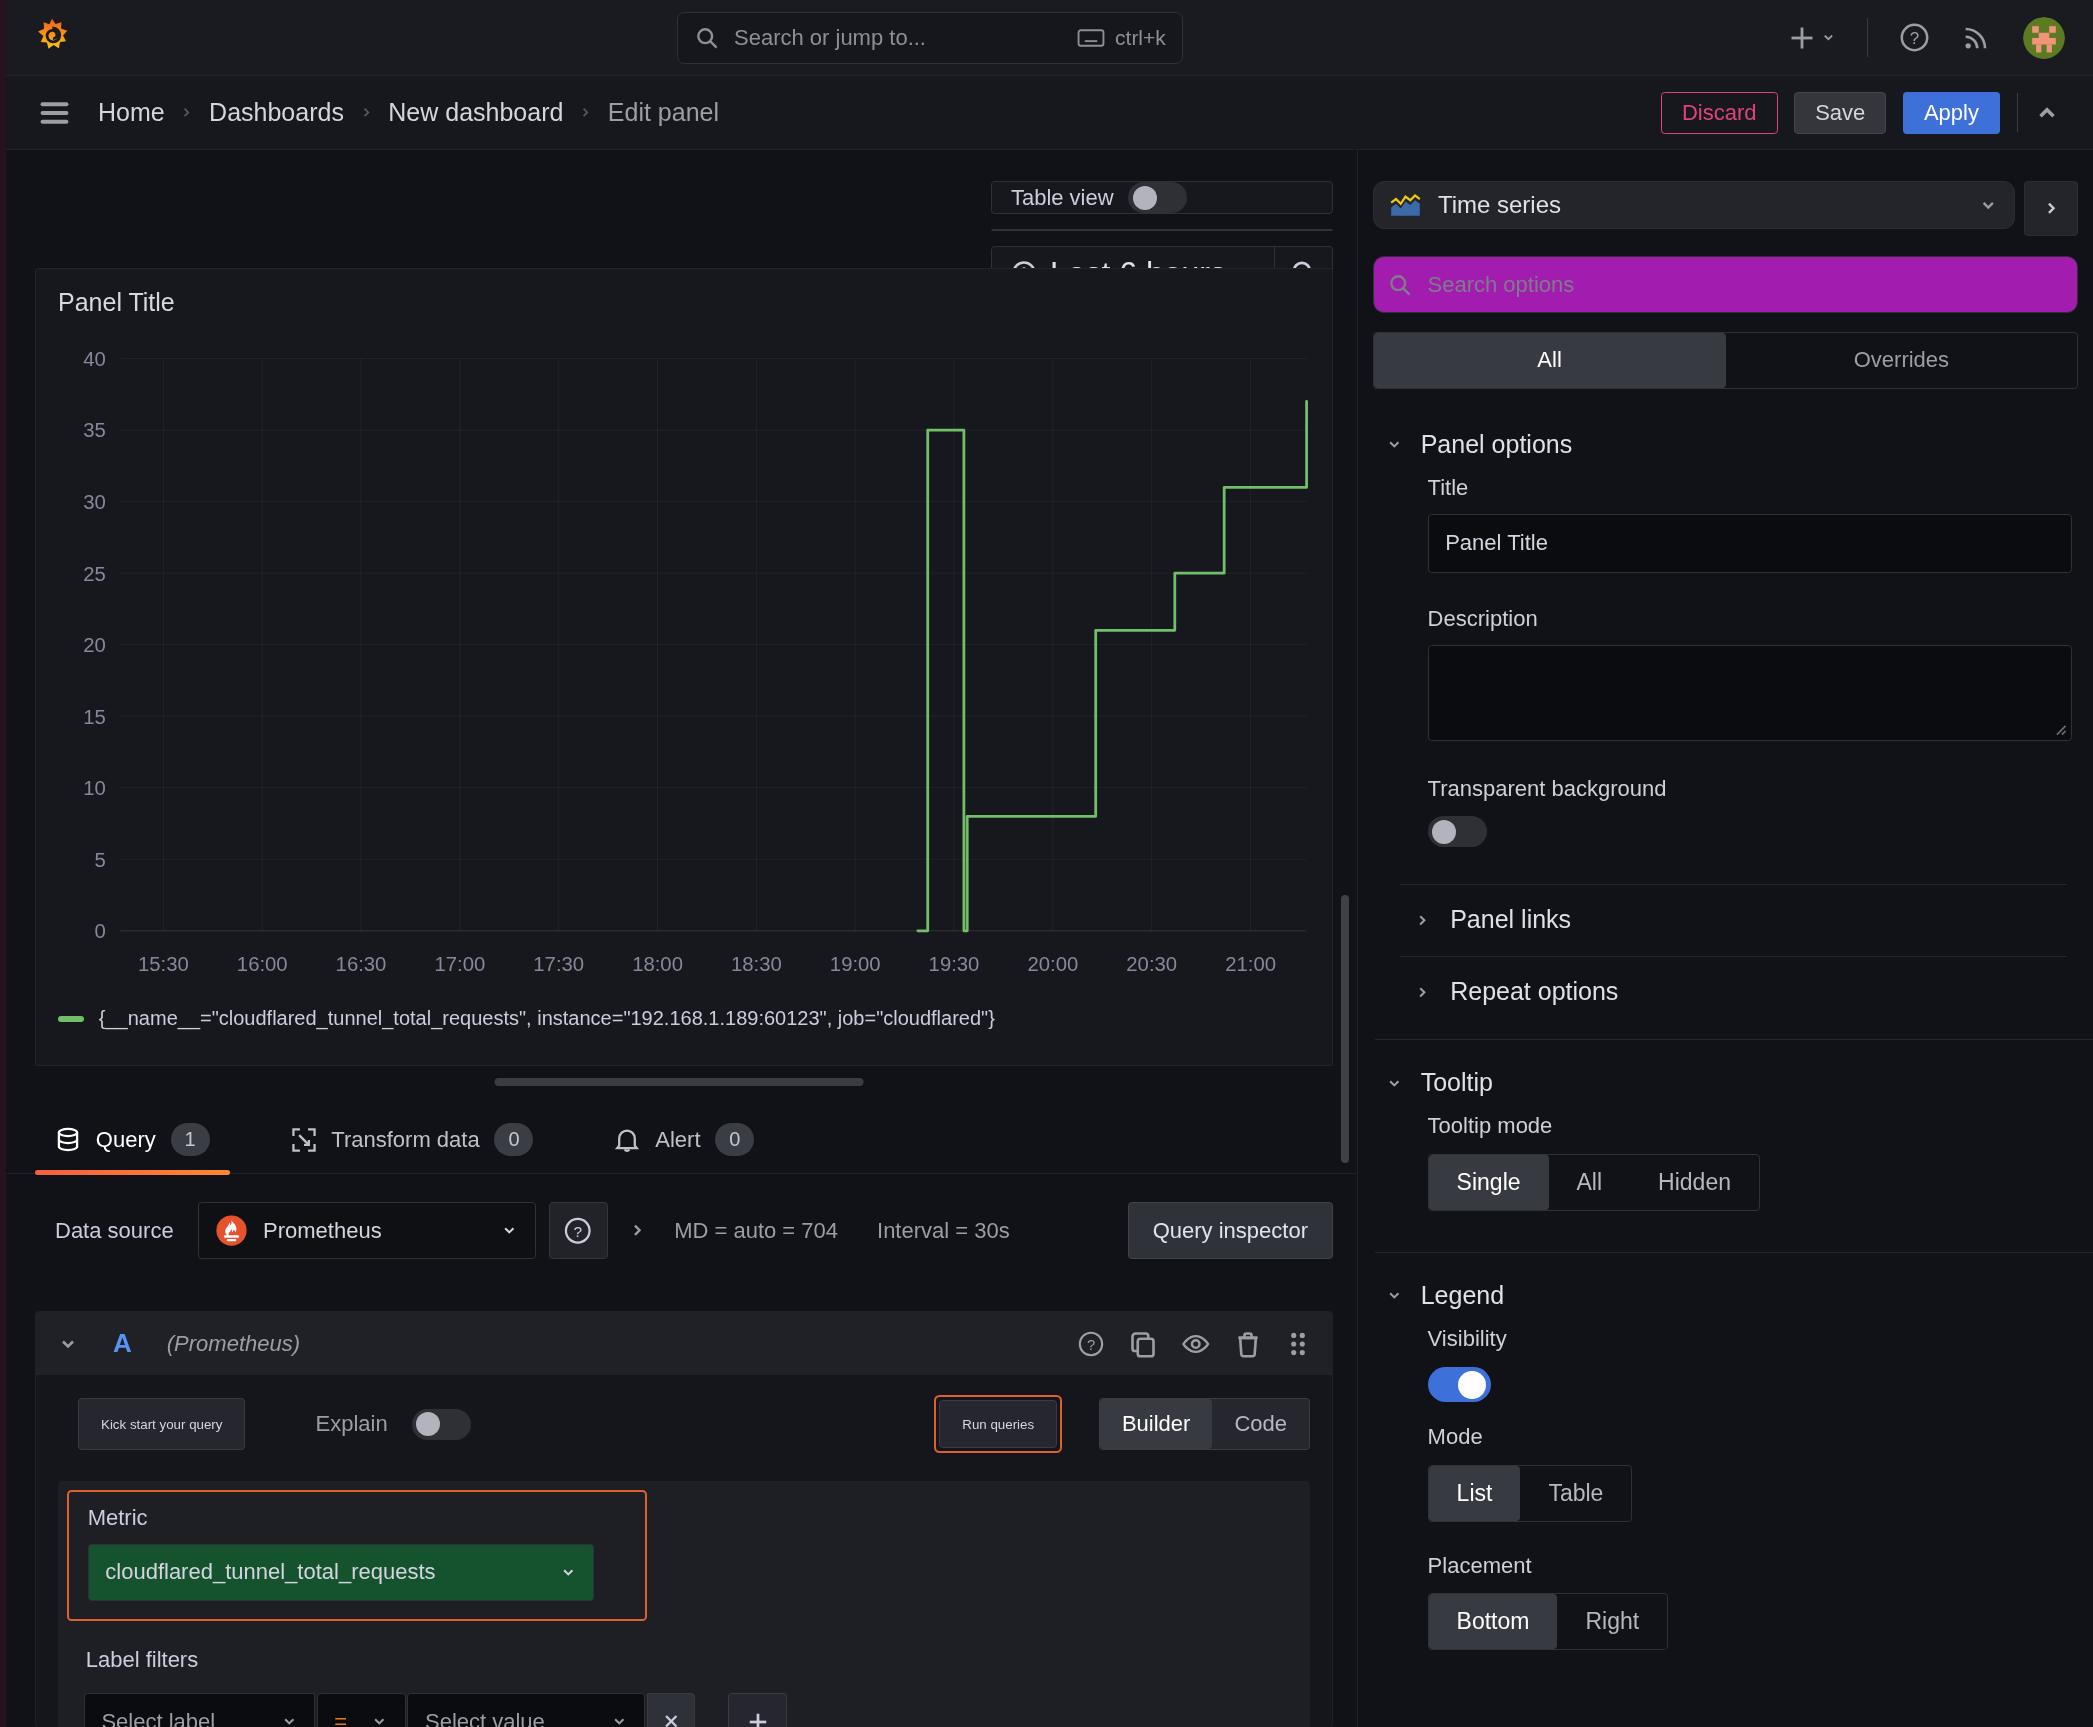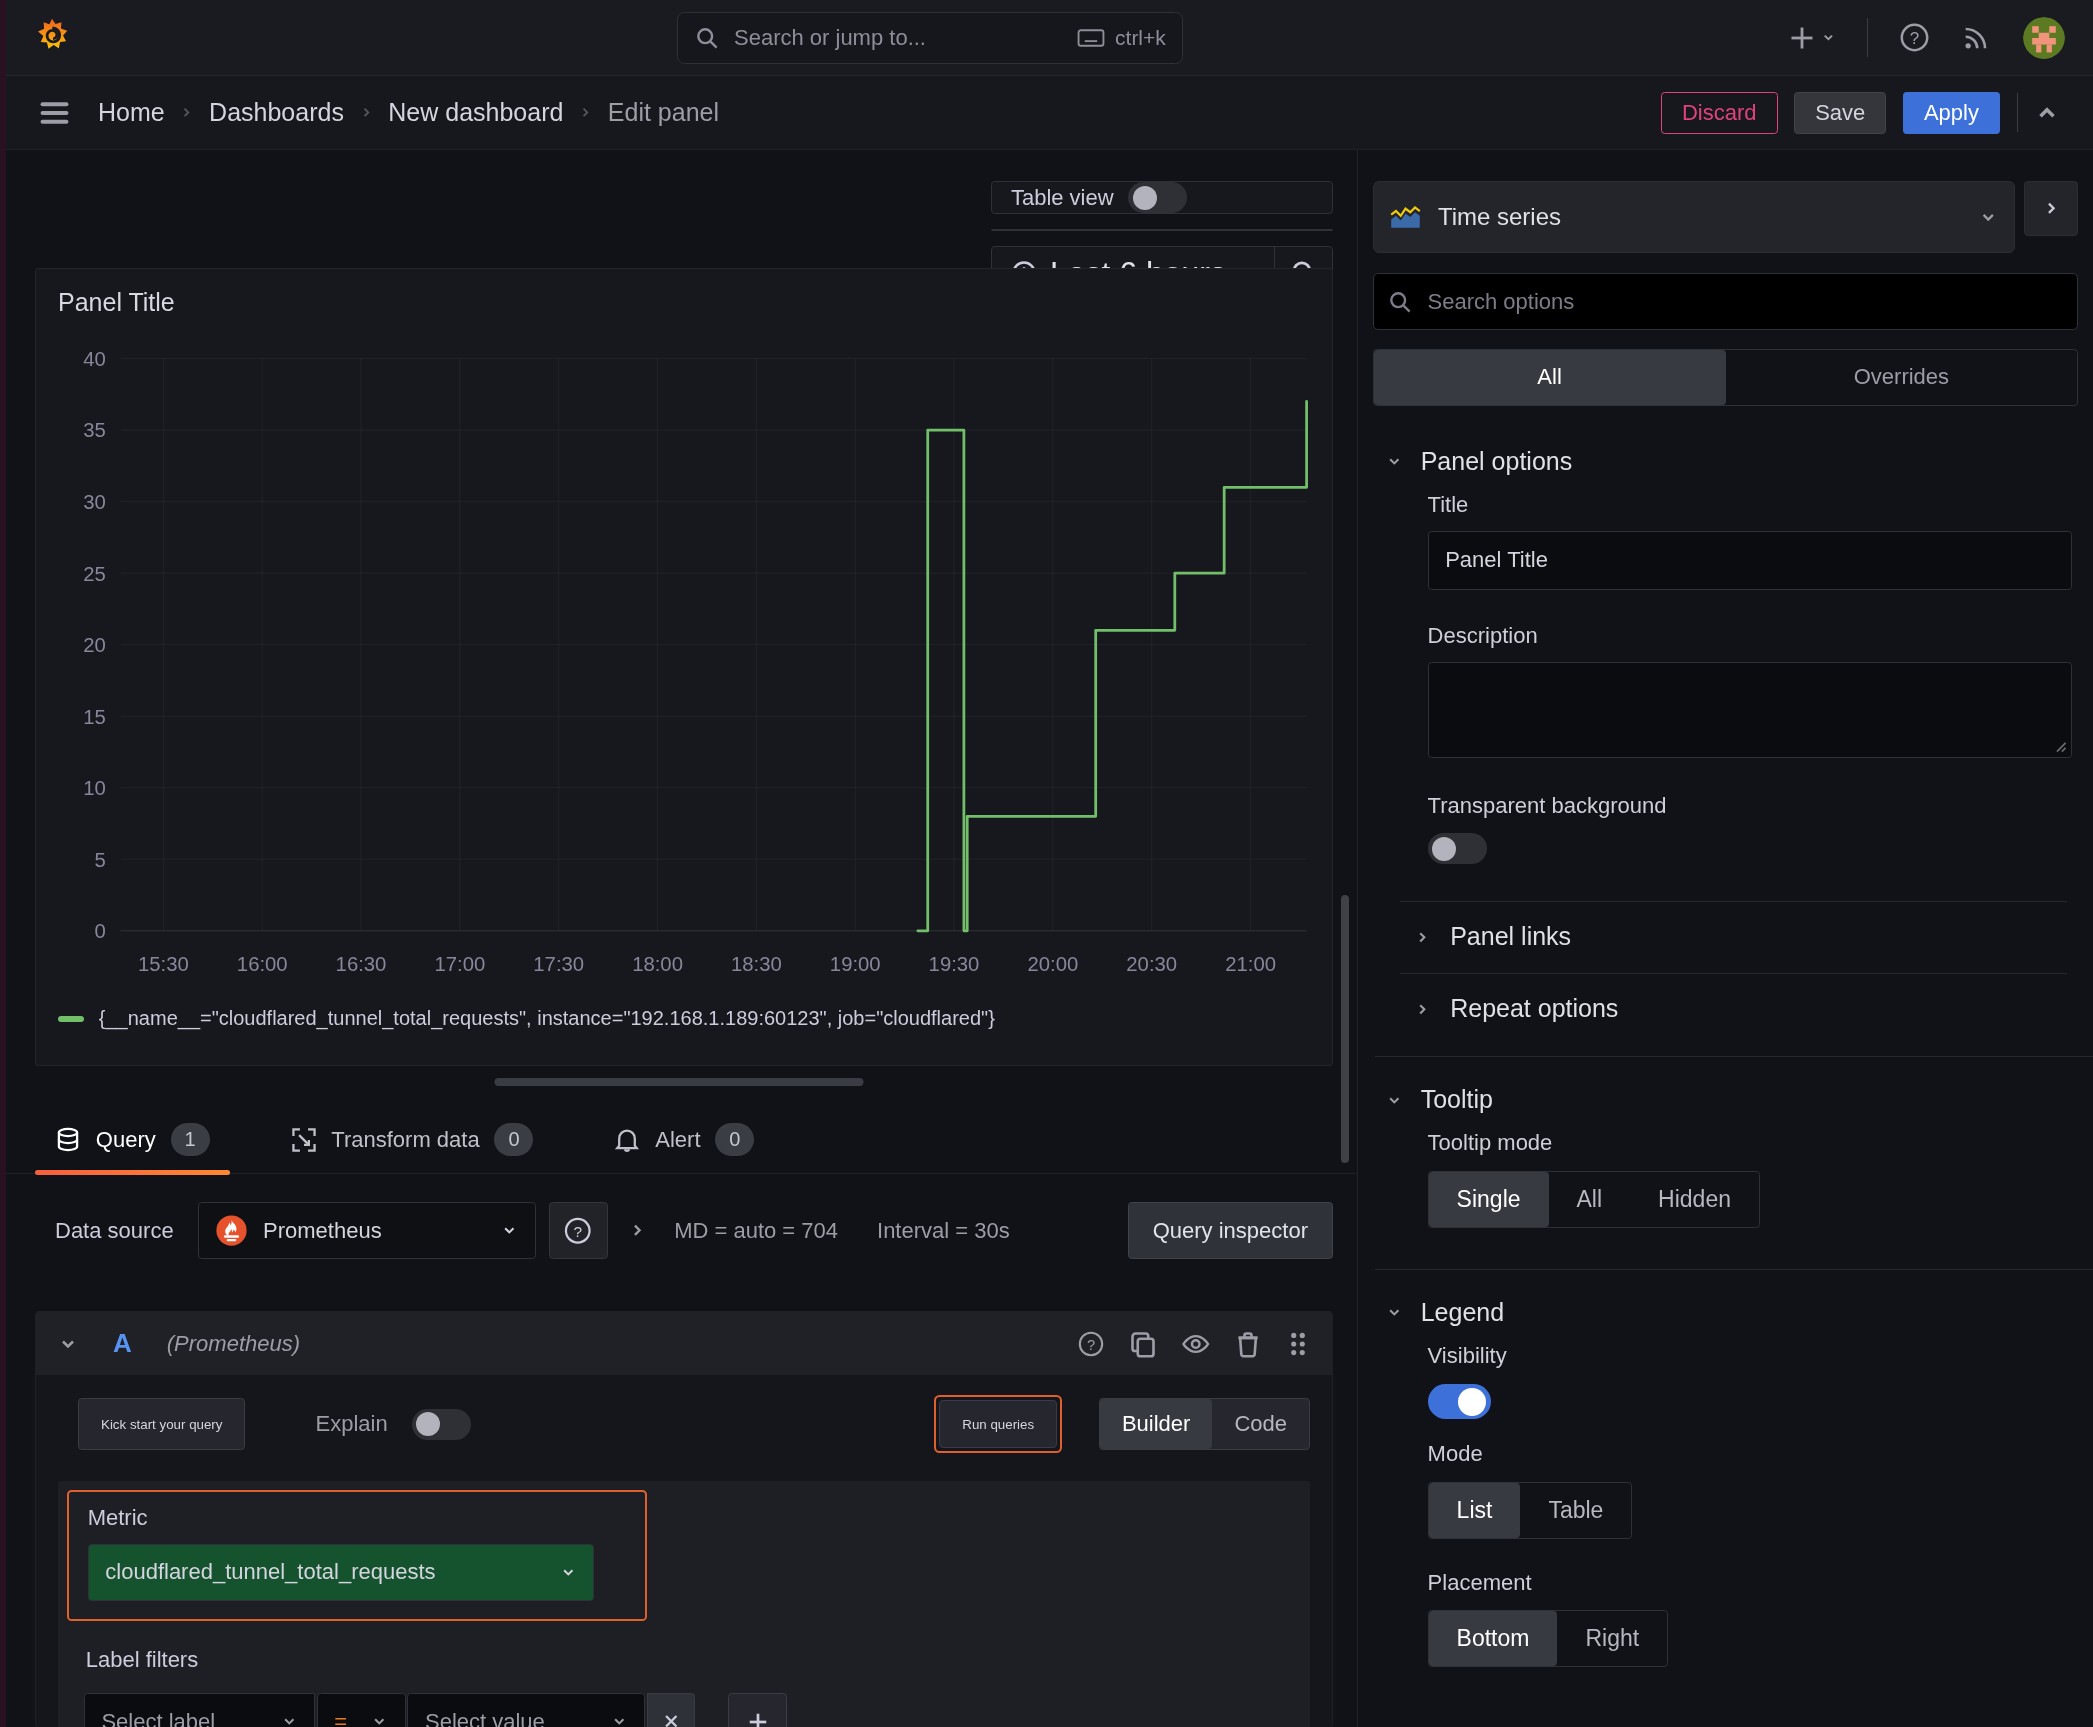--- a/index.html
+++ b/index.html
@@ -126,25 +126,25 @@
   .f-val { width:238px; justify-content:space-between; margin-left:1.8px; }
   .f-x { width:48px; height:57px; margin-left:1.8px; background:#2f3138; border:0.9px solid #3a3b43; border-radius:0 3.7px 3.7px 0;
          display:flex; align-items:center; justify-content:center; color:#ccccdc; cursor:pointer; }
   .f-add { width:59px; height:57px; margin-left:33px; background:#26272e; border:0.9px solid #3a3b43; border-radius:3.7px;
            display:flex; align-items:center; justify-content:center; color:#ccccdc; cursor:pointer; }
 
   .vscroll { position:absolute; left:1341px; top:745px; width:8.3px; height:268px; border-radius:4.6px; background:#3f4147; }
 
   
   .viz-row { display:flex; gap:9.2px; margin:31px 3.7px 0 3.7px; }
-  .viz-select { flex:1; height:72px; background:#23252b; border:0.9px solid #2b2d33; border-radius:6px;
+  .viz-select { flex:1; height:48px; background:#23252b; border:0.9px solid #2b2d33; border-radius:11px;
                 display:flex; align-items:center; gap:16.6px; padding:0 16.6px; cursor:pointer; font-size:24px; color:#e0e0e8;}
   .viz-next { width:54px; height:55px; background:#23252b; border:0.9px solid #2b2d33; border-radius:3.7px;
               display:flex; align-items:center; justify-content:center; color:#ccccdc; cursor:pointer; }
-  .opt-search { margin:20px 3.7px 0 3.7px; height:57px; border:0.9px solid #2e3138; border-radius:5px; background:#000000;
+  .opt-search { margin:20px 3.7px 0 3.7px; height:57px; border:0.9px solid #2e3138; border-radius:11px; background:#a21caf;
                 display:flex; align-items:center; gap:13px; padding:0 14.8px; color:#7d7d8a; }
   .opt-search input { flex:1; background:transparent; border:0; outline:none; color:#ccccdc; font:inherit; }
   .opt-search input::placeholder { color:#7d7d8a; }
   .ao-tabs { margin:18.5px 3.7px 0 3.7px; height:57px; border:0.9px solid #2e3138; border-radius:3.7px; display:flex; overflow:hidden; }
   .ao-tab { flex:1; display:flex; align-items:center; justify-content:center; color:#9d9da8; cursor:pointer; }
   .ao-tab.sel { background:#383a42; border-radius:3.7px; color:#ffffff; }
 
   .sect-head { display:flex; align-items:center; gap:18.5px; font-size:25px; color:#e0e0e8; cursor:pointer; }
   .sect-head .chev { color:#9d9da8; }
   .field-label { color:#cfcfda; margin-top:16px; }

